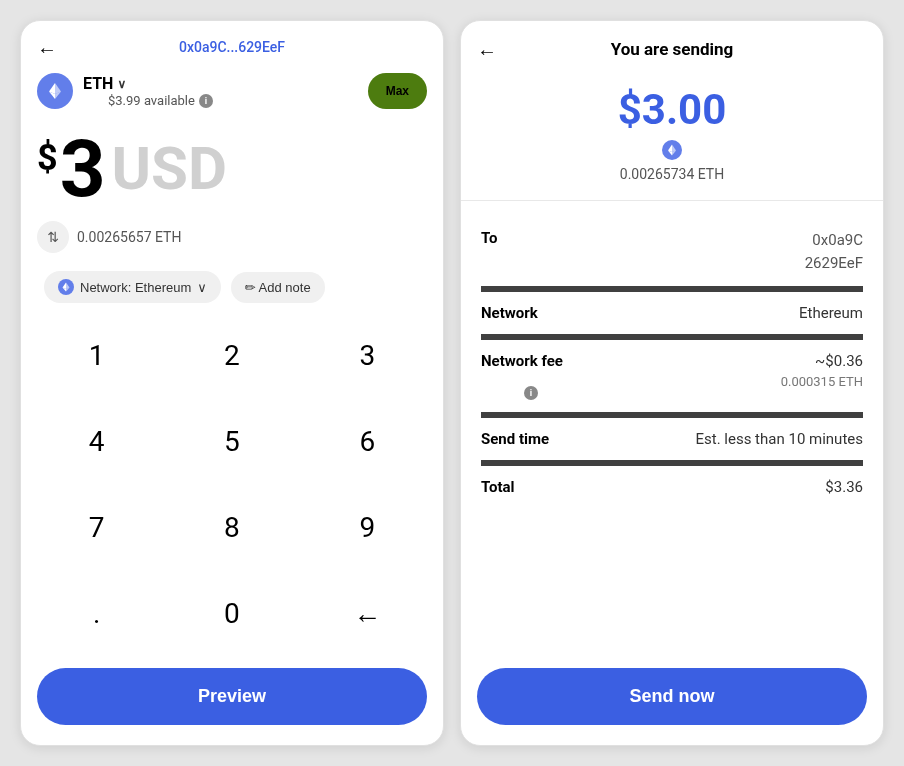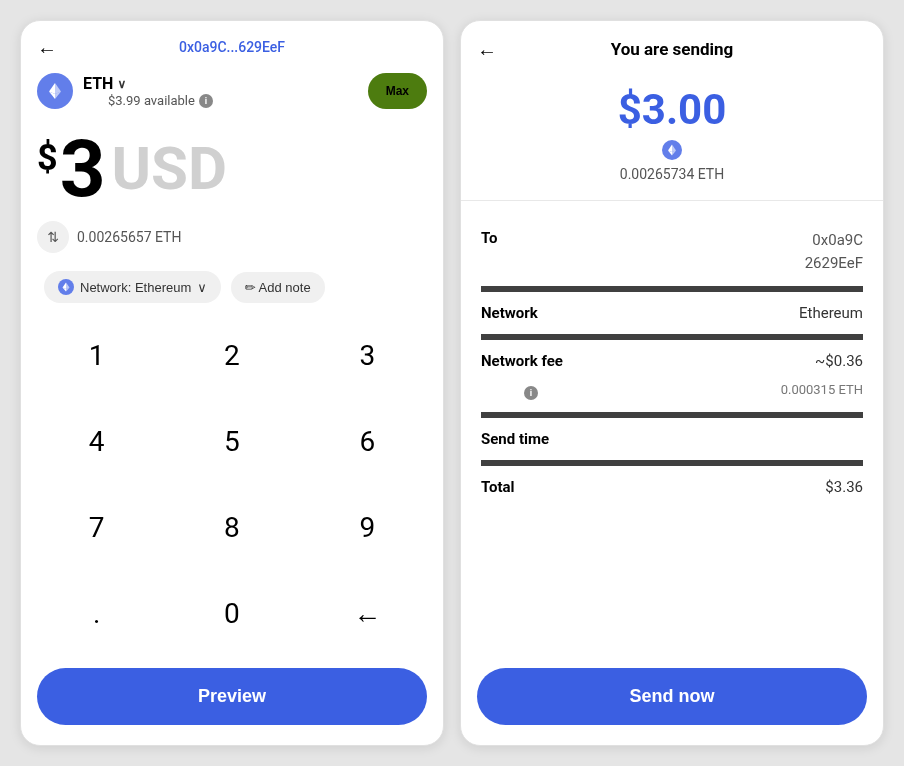--- a/index.html
+++ b/index.html
@@ -320,21 +320,21 @@
     }
     .detail-value {
       font-size: 15px;
       color: #333;
       text-align: right;
     }
     .detail-value-secondary {
       font-size: 13px;
       color: #777;
       text-align: right;
-      margin-top: 12px;
+      margin-top: 4px;
     }
     .detail-value-column {
       display: flex;
       flex-direction: column;
       align-items: flex-end;
     }
     .to-address {
       font-size: 15px;
       color: #555;
       text-align: right;
@@ -491,20 +491,21 @@
           <span class="info-icon">i</span>
         </div>
         <div class="detail-value-column">
           <span class="detail-value">~$0.36</span>
           <span class="detail-value-secondary">0.000315 ETH</span>
         </div>
       </div>
 
       <div class="detail-row">
         <span class="detail-label">Send time</span>
+        <span class="detail-value">Est. less than 10 minutes</span>
       </div>
 
       <div class="detail-row">
         <span class="detail-label">Total</span>
         <span class="detail-value">$3.36</span>
       </div>
 
     </div>
 
     <div class="send-now-btn-container">

